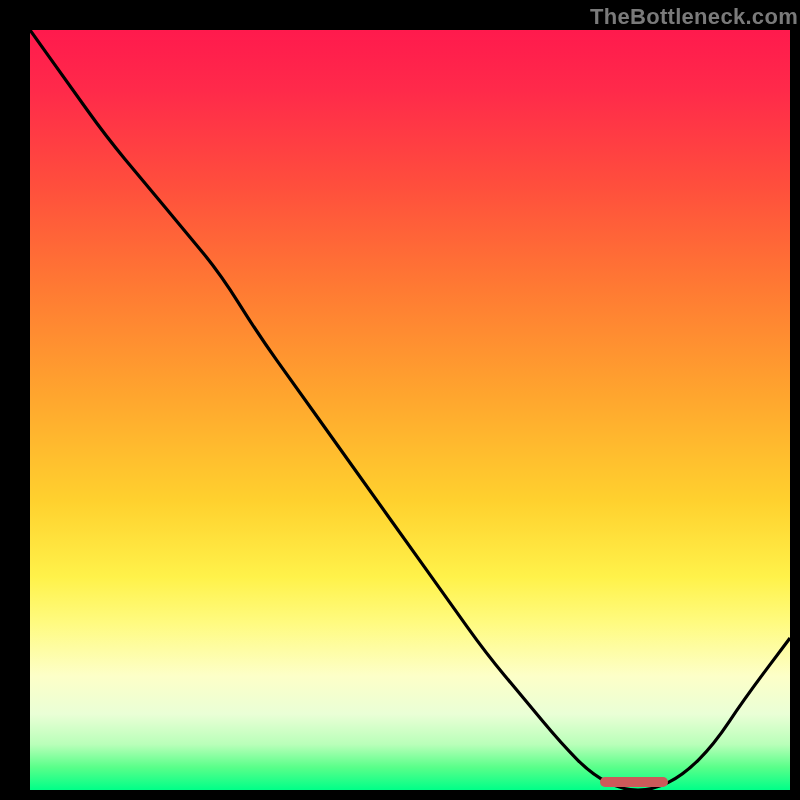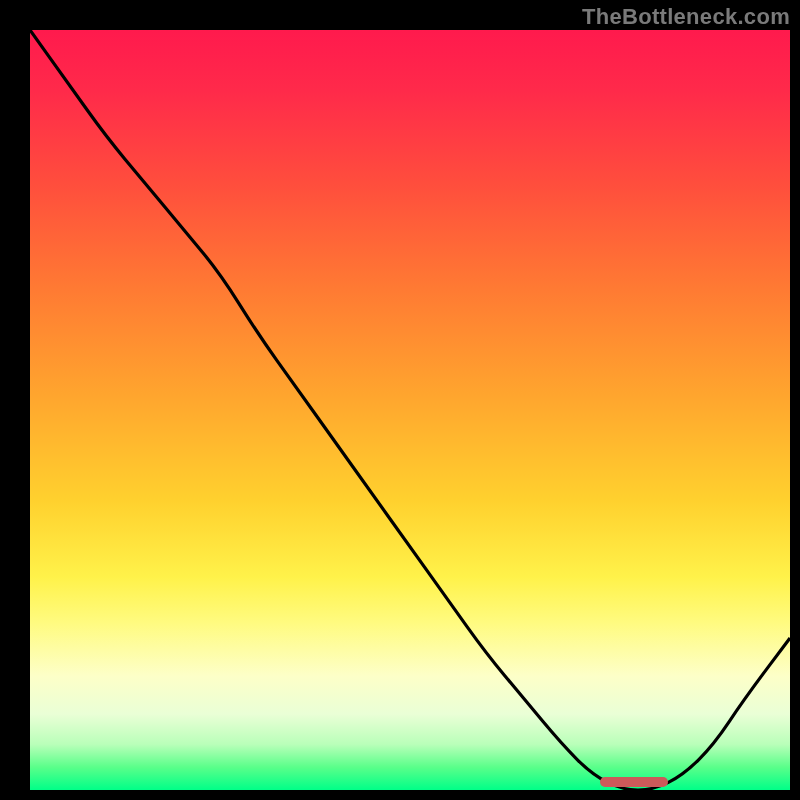--- a/index.html
+++ b/index.html
@@ -48,21 +48,21 @@
   }
   .marker {
     position: absolute;
     height: 10px;
     border-radius: 5px;
     background: #cc5a5a;
   }
   .attribution {
     position: absolute;
     top: 4px;
-    right: 10px;
+    right: 2px;
     font-family: Arial, Helvetica, sans-serif;
     font-size: 22px;
     font-weight: 600;
     color: #7a7a7a;
     letter-spacing: 0.3px;
     user-select: none;
   }
   .axis {
     position: absolute;
     background: #000;

